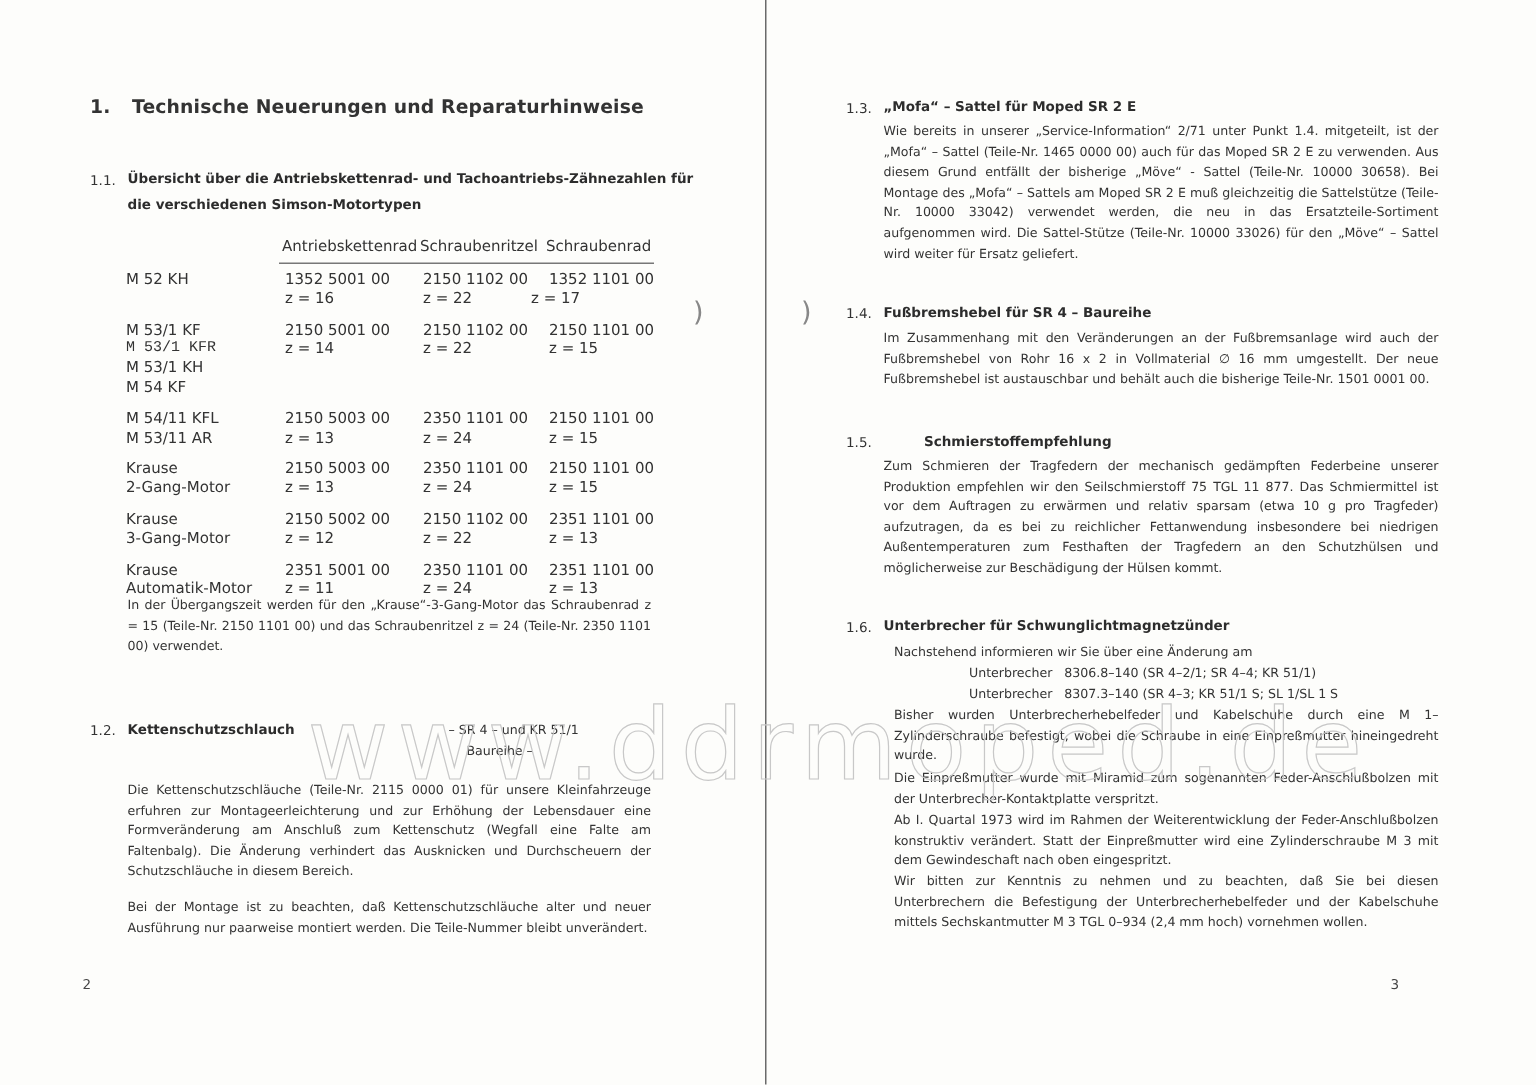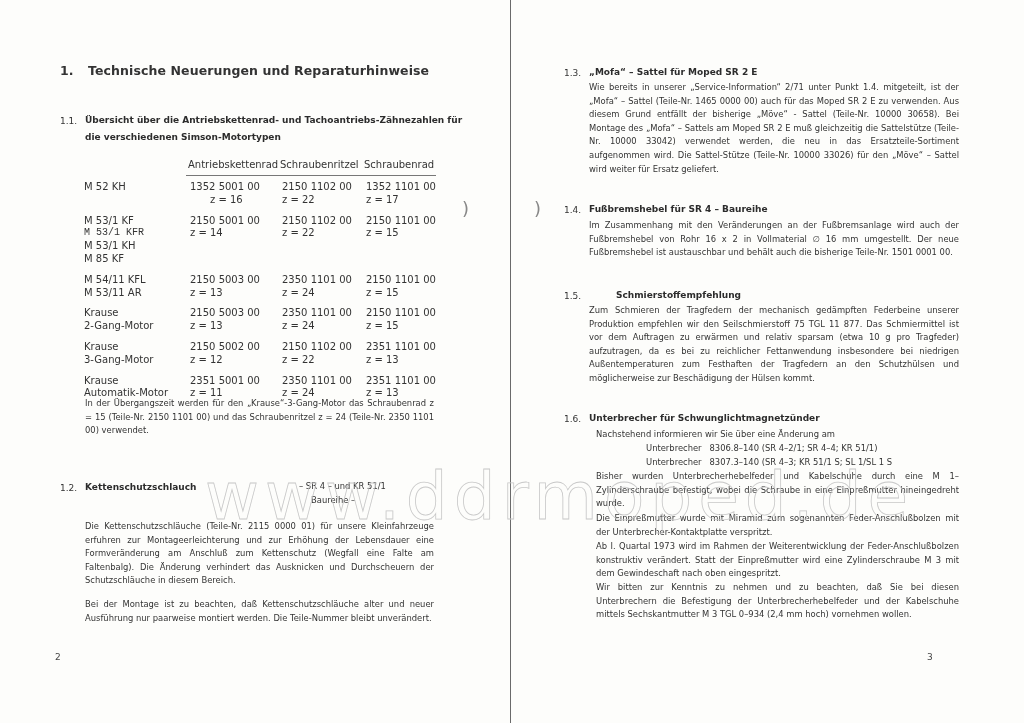--- a/index.html
+++ b/index.html
@@ -39,29 +39,29 @@
 
   <div class="abs tbl" style="left:84px;top:159px;width:440px;height:240px;">
     <div class="hdr" style="left:104px;">Antriebskettenrad</div>
     <div class="hdr" style="left:196px;">Schraubenritzel</div>
     <div class="hdr" style="left:280px;">Schraubenrad</div>
     <div class="rule" style="left:102px;width:250px;"></div>
   </div>
   <div id="tbody" class="abs tbl" style="left:84px;top:181px;">
       <div class="cell" style="left: 0px; top: 0px;">M 52 KH</div>
       <div class="cell" style="left: 106px; top: 0px;">1352 5001 00</div>
-      <div class="cell" style="left: 106px; top: 12.8px; margin-left: 20px;">z = 16</div>
+      <div class="cell" style="left: 106px; top: 12.8px;">z = 16</div>
       <div class="cell" style="left: 198px; top: 0px;">2150 1102 00</div>
       <div class="cell" style="left: 198px; top: 12.8px;">z = 22</div>
       <div class="cell" style="left: 282px; top: 0px;">1352 1101 00</div>
-      <div class="cell" style="left: 282px; top: 12.8px;">z = 17</div>
+      <div class="cell" style="left: 270px; top: 12.8px;">z = 17</div>
       <div class="cell" style="left: 0px; top: 33.6px;">M 53/1 KF</div>
       <div class="cell" style="left: 0px; top: 46.4px; font-family: Liberation Mono, monospace;">M 53/1 KFR</div>
       <div class="cell" style="left: 0px; top: 59.2px;">M 53/1 KH</div>
-      <div class="cell" style="left: 0px; top: 72px;">M 85 KF</div>
+      <div class="cell" style="left: 0px; top: 72px;">M 54 KF</div>
       <div class="cell" style="left: 106px; top: 33.6px;">2150 5001 00</div>
       <div class="cell" style="left: 106px; top: 46.4px;">z = 14</div>
       <div class="cell" style="left: 198px; top: 33.6px;">2150 1102 00</div>
       <div class="cell" style="left: 198px; top: 46.4px;">z = 22</div>
       <div class="cell" style="left: 282px; top: 33.6px;">2150 1101 00</div>
       <div class="cell" style="left: 282px; top: 46.4px;">z = 15</div>
       <div class="cell" style="left: 0px; top: 92.8px;">M 54/11 KFL</div>
       <div class="cell" style="left: 0px; top: 105.6px;">M 53/11 AR</div>
       <div class="cell" style="left: 106px; top: 92.8px;">2150 5003 00</div>
       <div class="cell" style="left: 106px; top: 105.6px;">z = 13</div>

